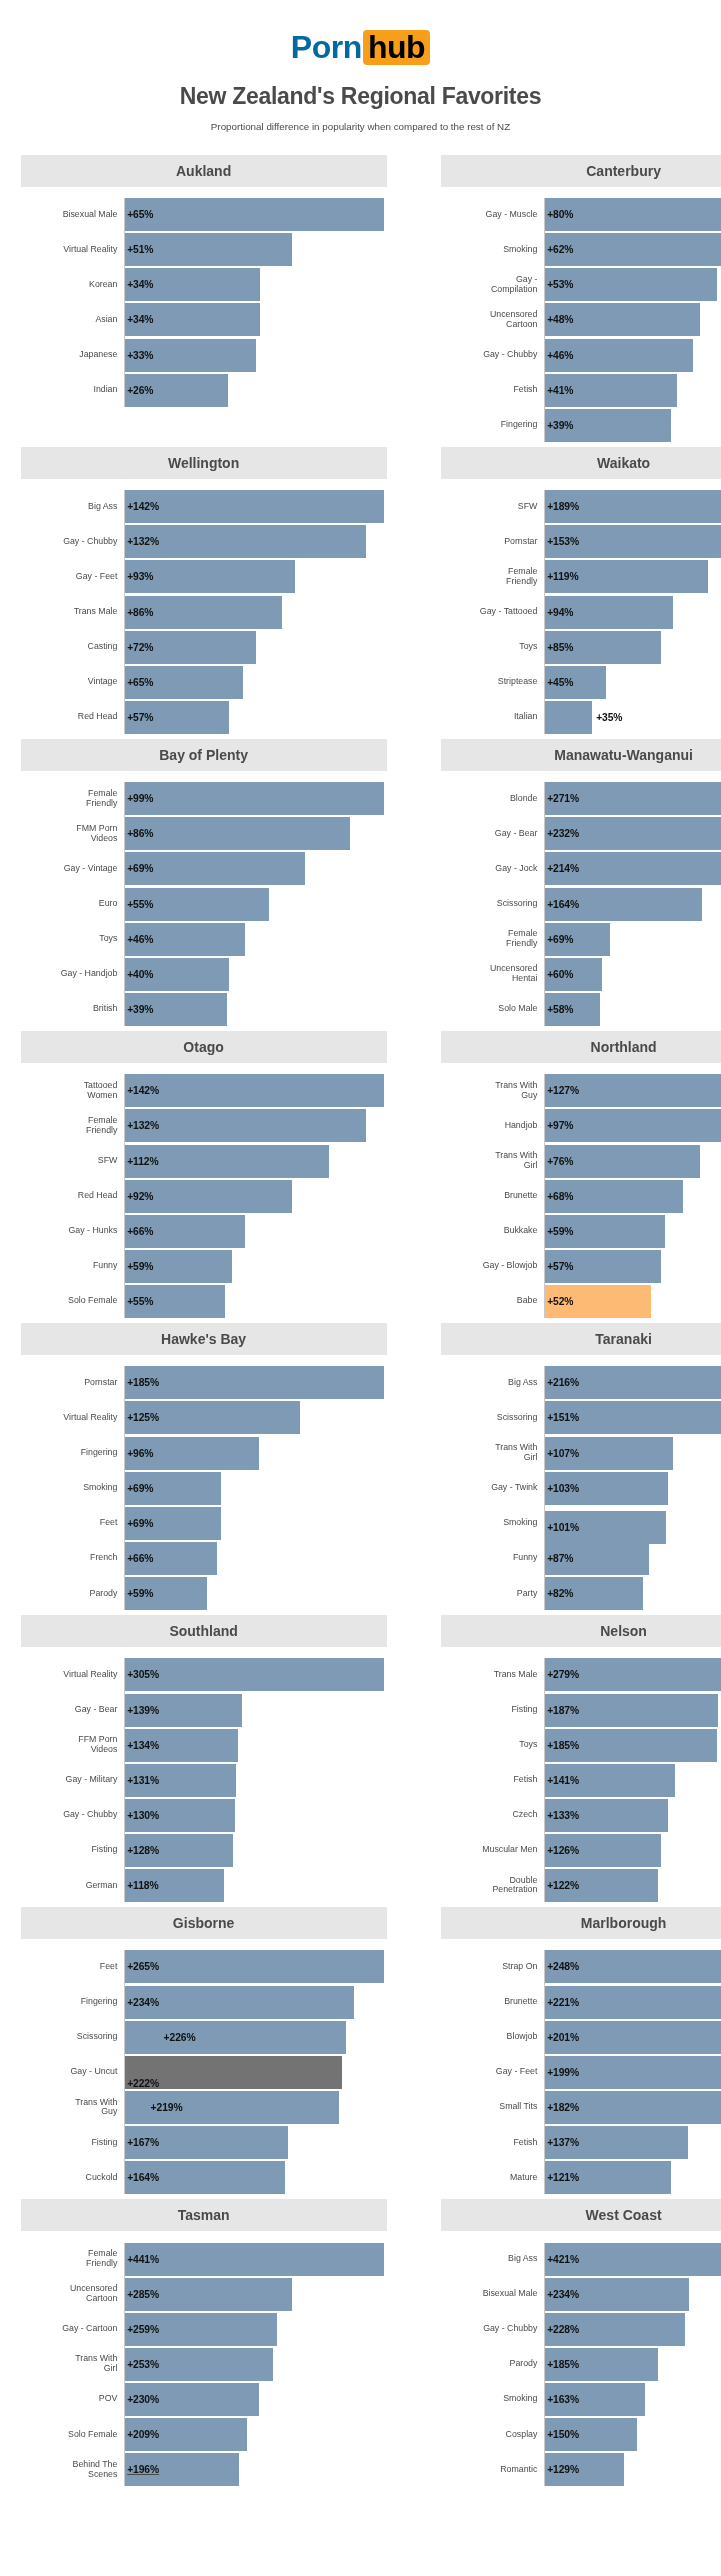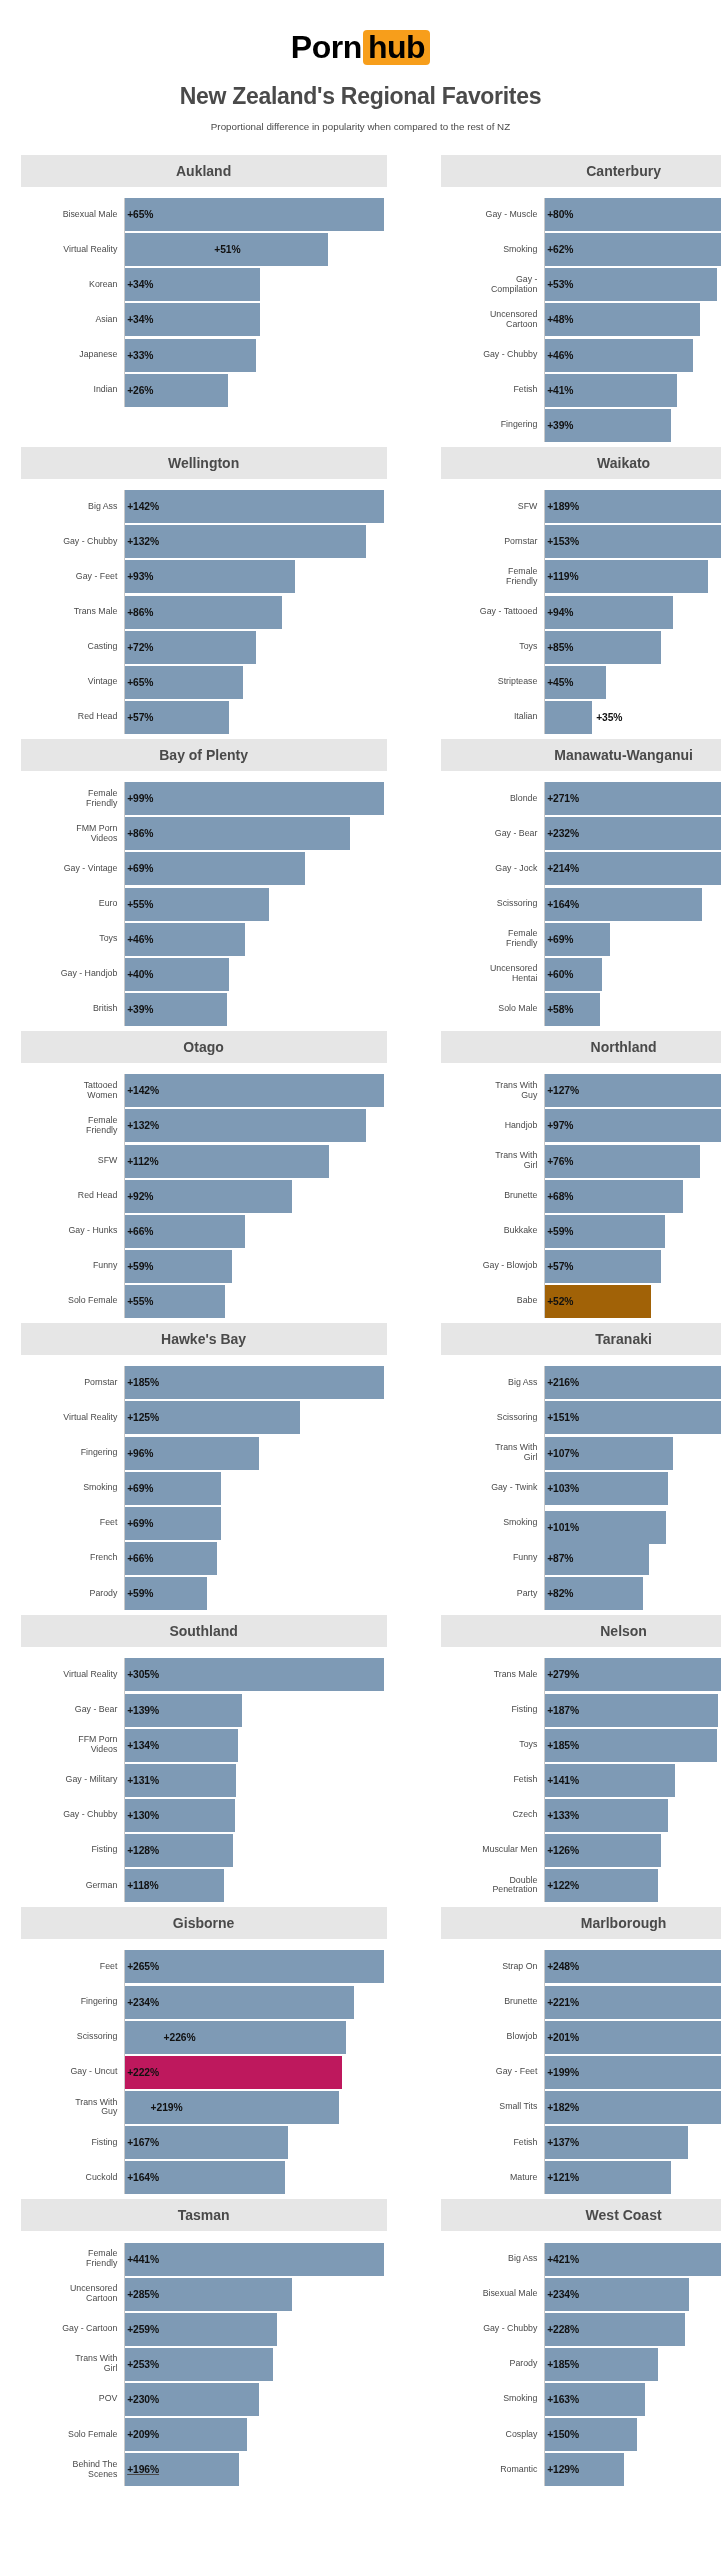--- a/index.html
+++ b/index.html
@@ -8,21 +8,21 @@
     background:#ffffff;
     font-family:"Liberation Sans", sans-serif;
     color:#4a4a4a;
     -webkit-font-smoothing:antialiased;
   }
   .page { position:relative; width:721px; height:2949px; }
 
   
   .logo-wrap { text-align:center; padding-top:30px; }
   .logo { display:inline-block; font-size:32px; font-weight:700; letter-spacing:-0.5px; line-height:1; }
-  .logo .porn { color:#000000;margin-top:7px; }
+  .logo .porn { color:#0369a1;margin-top:7px; }
   .logo .hubbox {
     background:#f79e1b; color:#000000; border-radius:4.1px;
     padding:1px 5.2px 2.1px 5.2px; margin-left:1px; display:inline-block;
   }
   .title {
     text-align:center; font-size:23px; font-weight:700; color:#4a4a4a;
     margin-top:17.5px; letter-spacing:-0.3px;
   }
   .subtitle {
     text-align:center; font-size:9.8px; font-weight:400; color:#4a4a4a;
@@ -85,21 +85,21 @@
             <div class="cat">Bisexual Male</div>
             <div class="barwrap">
               <div class="bar" style="width: 260px; background: rgb(126, 154, 181);">
                 <span class="val">+65%</span>
               </div>
             </div>
           </div>
           <div class="row">
             <div class="cat">Virtual Reality</div>
             <div class="barwrap">
-              <div class="bar" style="width: 204px; background: rgb(126, 154, 181); justify-content: center;">
+              <div class="bar" style="width: 168px; background: rgb(126, 154, 181);">
                 <span class="val">+51%</span>
               </div>
             </div>
           </div>
           <div class="row">
             <div class="cat">Korean</div>
             <div class="barwrap">
               <div class="bar" style="width: 136px; background: rgb(126, 154, 181);">
                 <span class="val">+34%</span>
               </div>
@@ -554,21 +554,21 @@
             <div class="cat">Gay - Blowjob</div>
             <div class="barwrap">
               <div class="bar" style="width: 117px; background: rgb(126, 154, 181);">
                 <span class="val">+57%</span>
               </div>
             </div>
           </div>
           <div class="row">
             <div class="cat">Babe</div>
             <div class="barwrap">
-              <div class="bar" style="width: 107px; background: #a16207;">
+              <div class="bar" style="width: 107px; background: #fdba74;">
                 <span class="val">+52%</span>
               </div>
             </div>
           </div>
         </div>
       </div>
       <div class="panel">
         <div class="panel-head">Hawke's Bay</div>
         <div class="chart">
           <div class="row">
@@ -838,21 +838,21 @@
             <div class="cat">Scissoring</div>
             <div class="barwrap">
               <div class="bar" style="width: 222px; background: rgb(126, 154, 181); padding-left: 40px;">
                 <span class="val">+226%</span>
               </div>
             </div>
           </div>
           <div class="row">
             <div class="cat">Gay - Uncut</div>
             <div class="barwrap">
-              <div class="bar" style="width: 218px; background: #be185d;">
+              <div class="bar" style="width: 218px; background: #737373; align-items: flex-end;">
                 <span class="val">+222%</span>
               </div>
             </div>
           </div>
           <div class="row">
             <div class="cat">Trans With
 Guy</div>
             <div class="barwrap">
               <div class="bar" style="width: 215px; background: rgb(126, 154, 181); padding-left: 27px;">
                 <span class="val">+219%</span>

